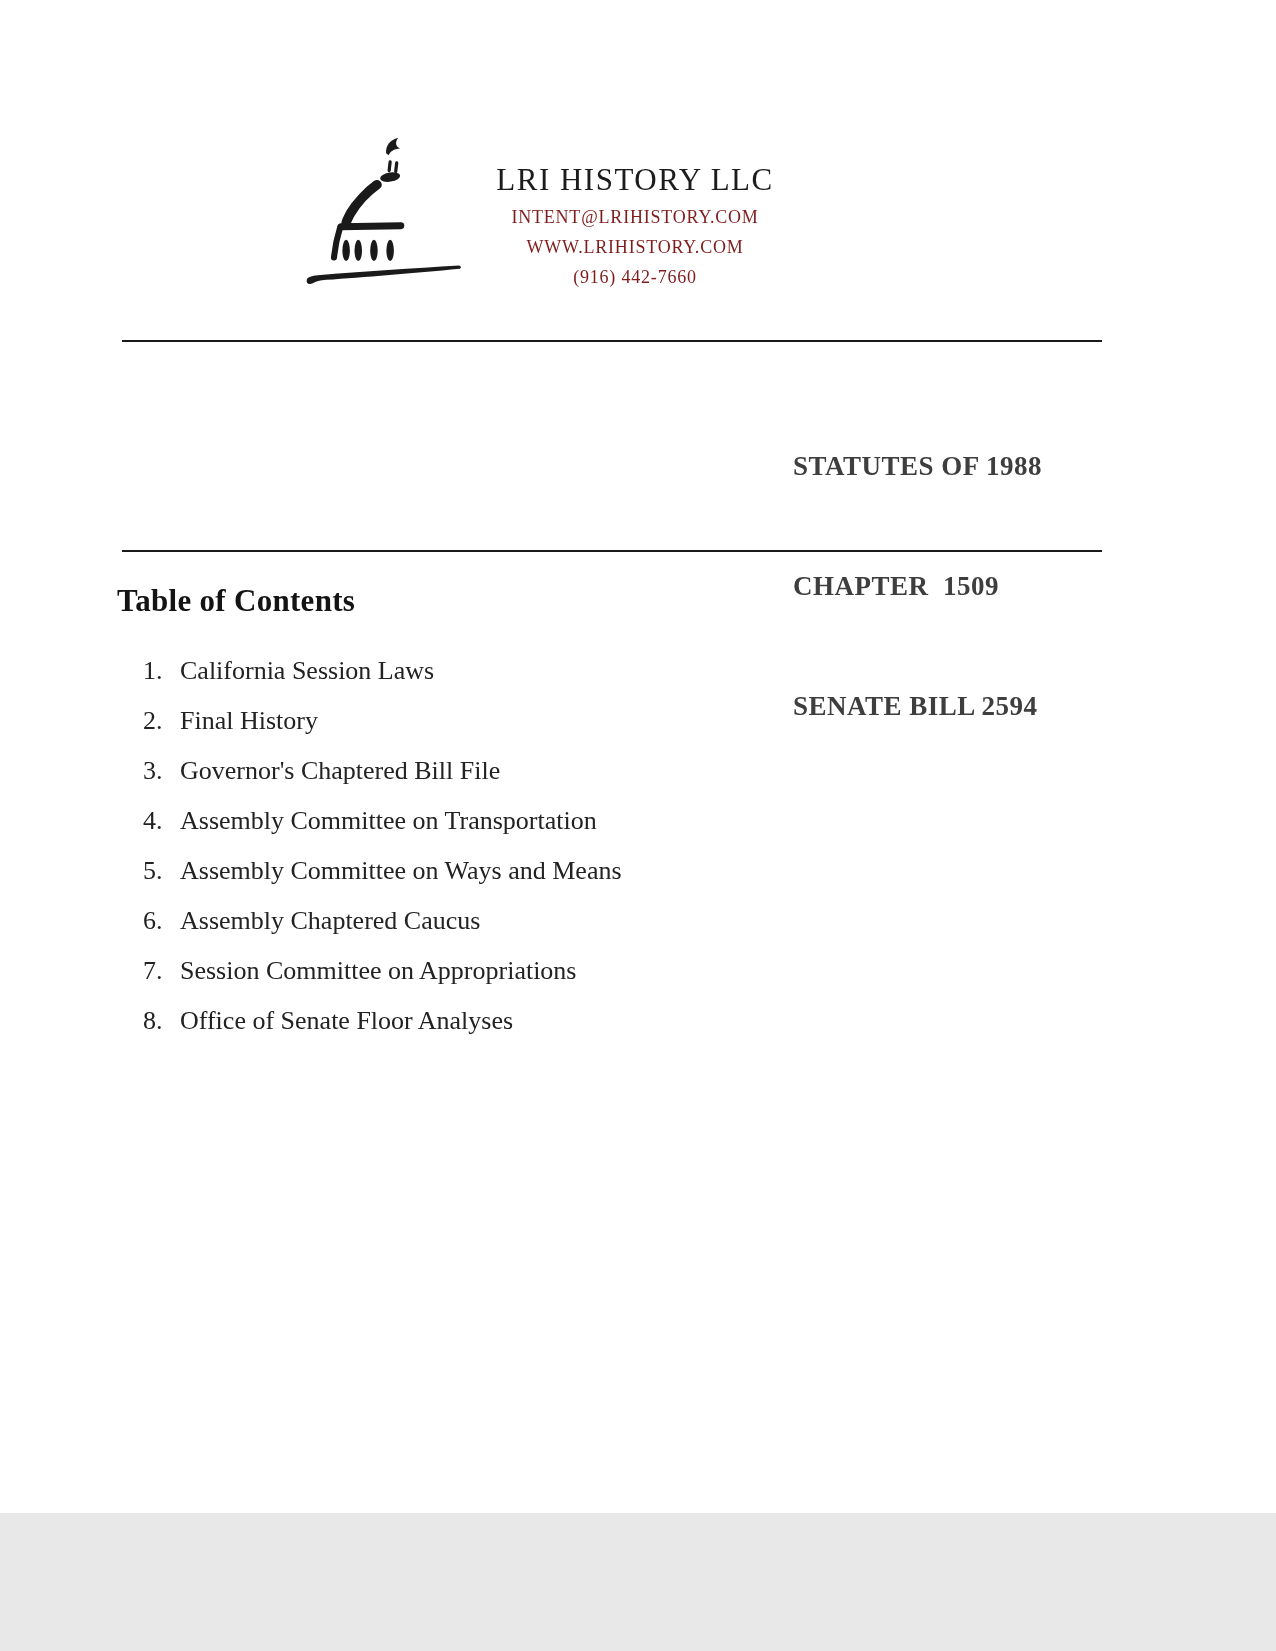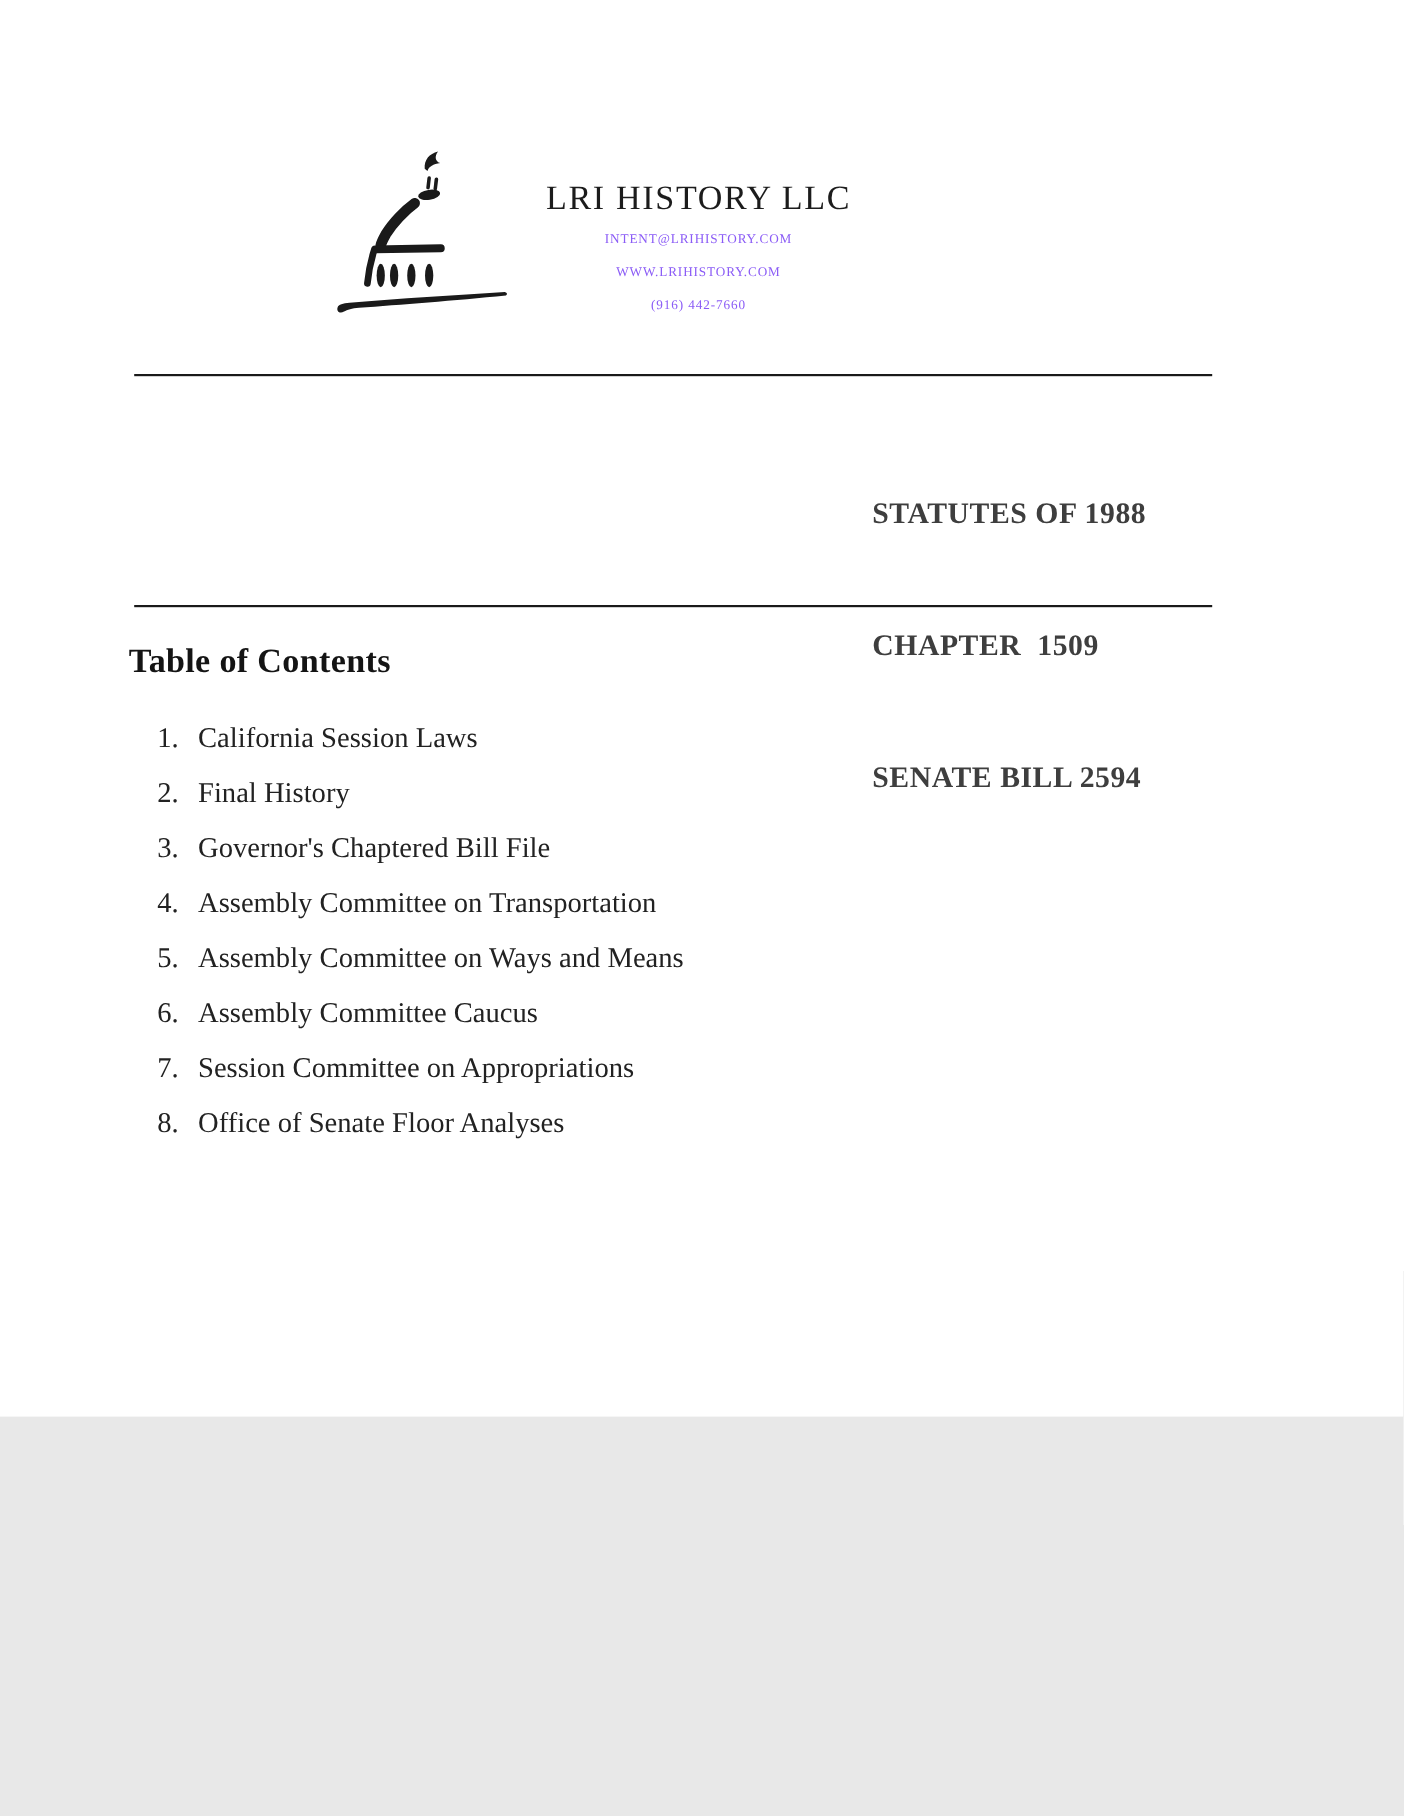--- a/index.html
+++ b/index.html
@@ -1,19 +1,19 @@
 <!DOCTYPE html>
 <html><head>
 <meta charset="utf-8">
 <style>
   html, body { margin: 0; padding: 0; background: #e8e8e8; }
   .page {
     position: relative;
     width: 1276px;
-    height: 1288px;
+    height: 1513px;
     margin: 0 auto;
     background: #ffffff;
     font-family: "Liberation Serif", "DejaVu Serif", serif;
     color: #1f1f1f;
     overflow: hidden;
   }
 
   
   .logo {
     position: absolute;
@@ -32,24 +32,24 @@
     width: 410px;
     text-align: center;
   }
   .company-name {
     font-size: 31px;
     line-height: 44px;
     letter-spacing: 1.5px;
     color: #1c1c1c;
   }
   .contact-line {
-    font-size: 12px;
+    font-size: 18px;
     line-height: 30px;
     letter-spacing: 0.8px;
-    color: #8b5cf6;
+    color: #7f1d1d;
   }
 
   
   .rule {
     position: absolute;
     left: 122px;
     width: 980px;
     height: 2px;
     background: #1a1a1a;
   }
@@ -173,21 +173,21 @@
     <div class="toc-item">
       <span class="toc-num">4.</span>
       <span class="toc-label">Assembly Committee on Transportation</span>
     </div>
     <div class="toc-item">
       <span class="toc-num">5.</span>
       <span class="toc-label">Assembly Committee on Ways and Means</span>
     </div>
     <div class="toc-item">
       <span class="toc-num">6.</span>
-      <span class="toc-label">Assembly Committee Caucus</span>
+      <span class="toc-label">Assembly Chaptered Caucus</span>
     </div>
     <div class="toc-item">
       <span class="toc-num">7.</span>
       <span class="toc-label">Session Committee on Appropriations</span>
     </div>
     <div class="toc-item">
       <span class="toc-num">8.</span>
       <span class="toc-label">Office of Senate Floor Analyses</span>
     </div>
   </div>

